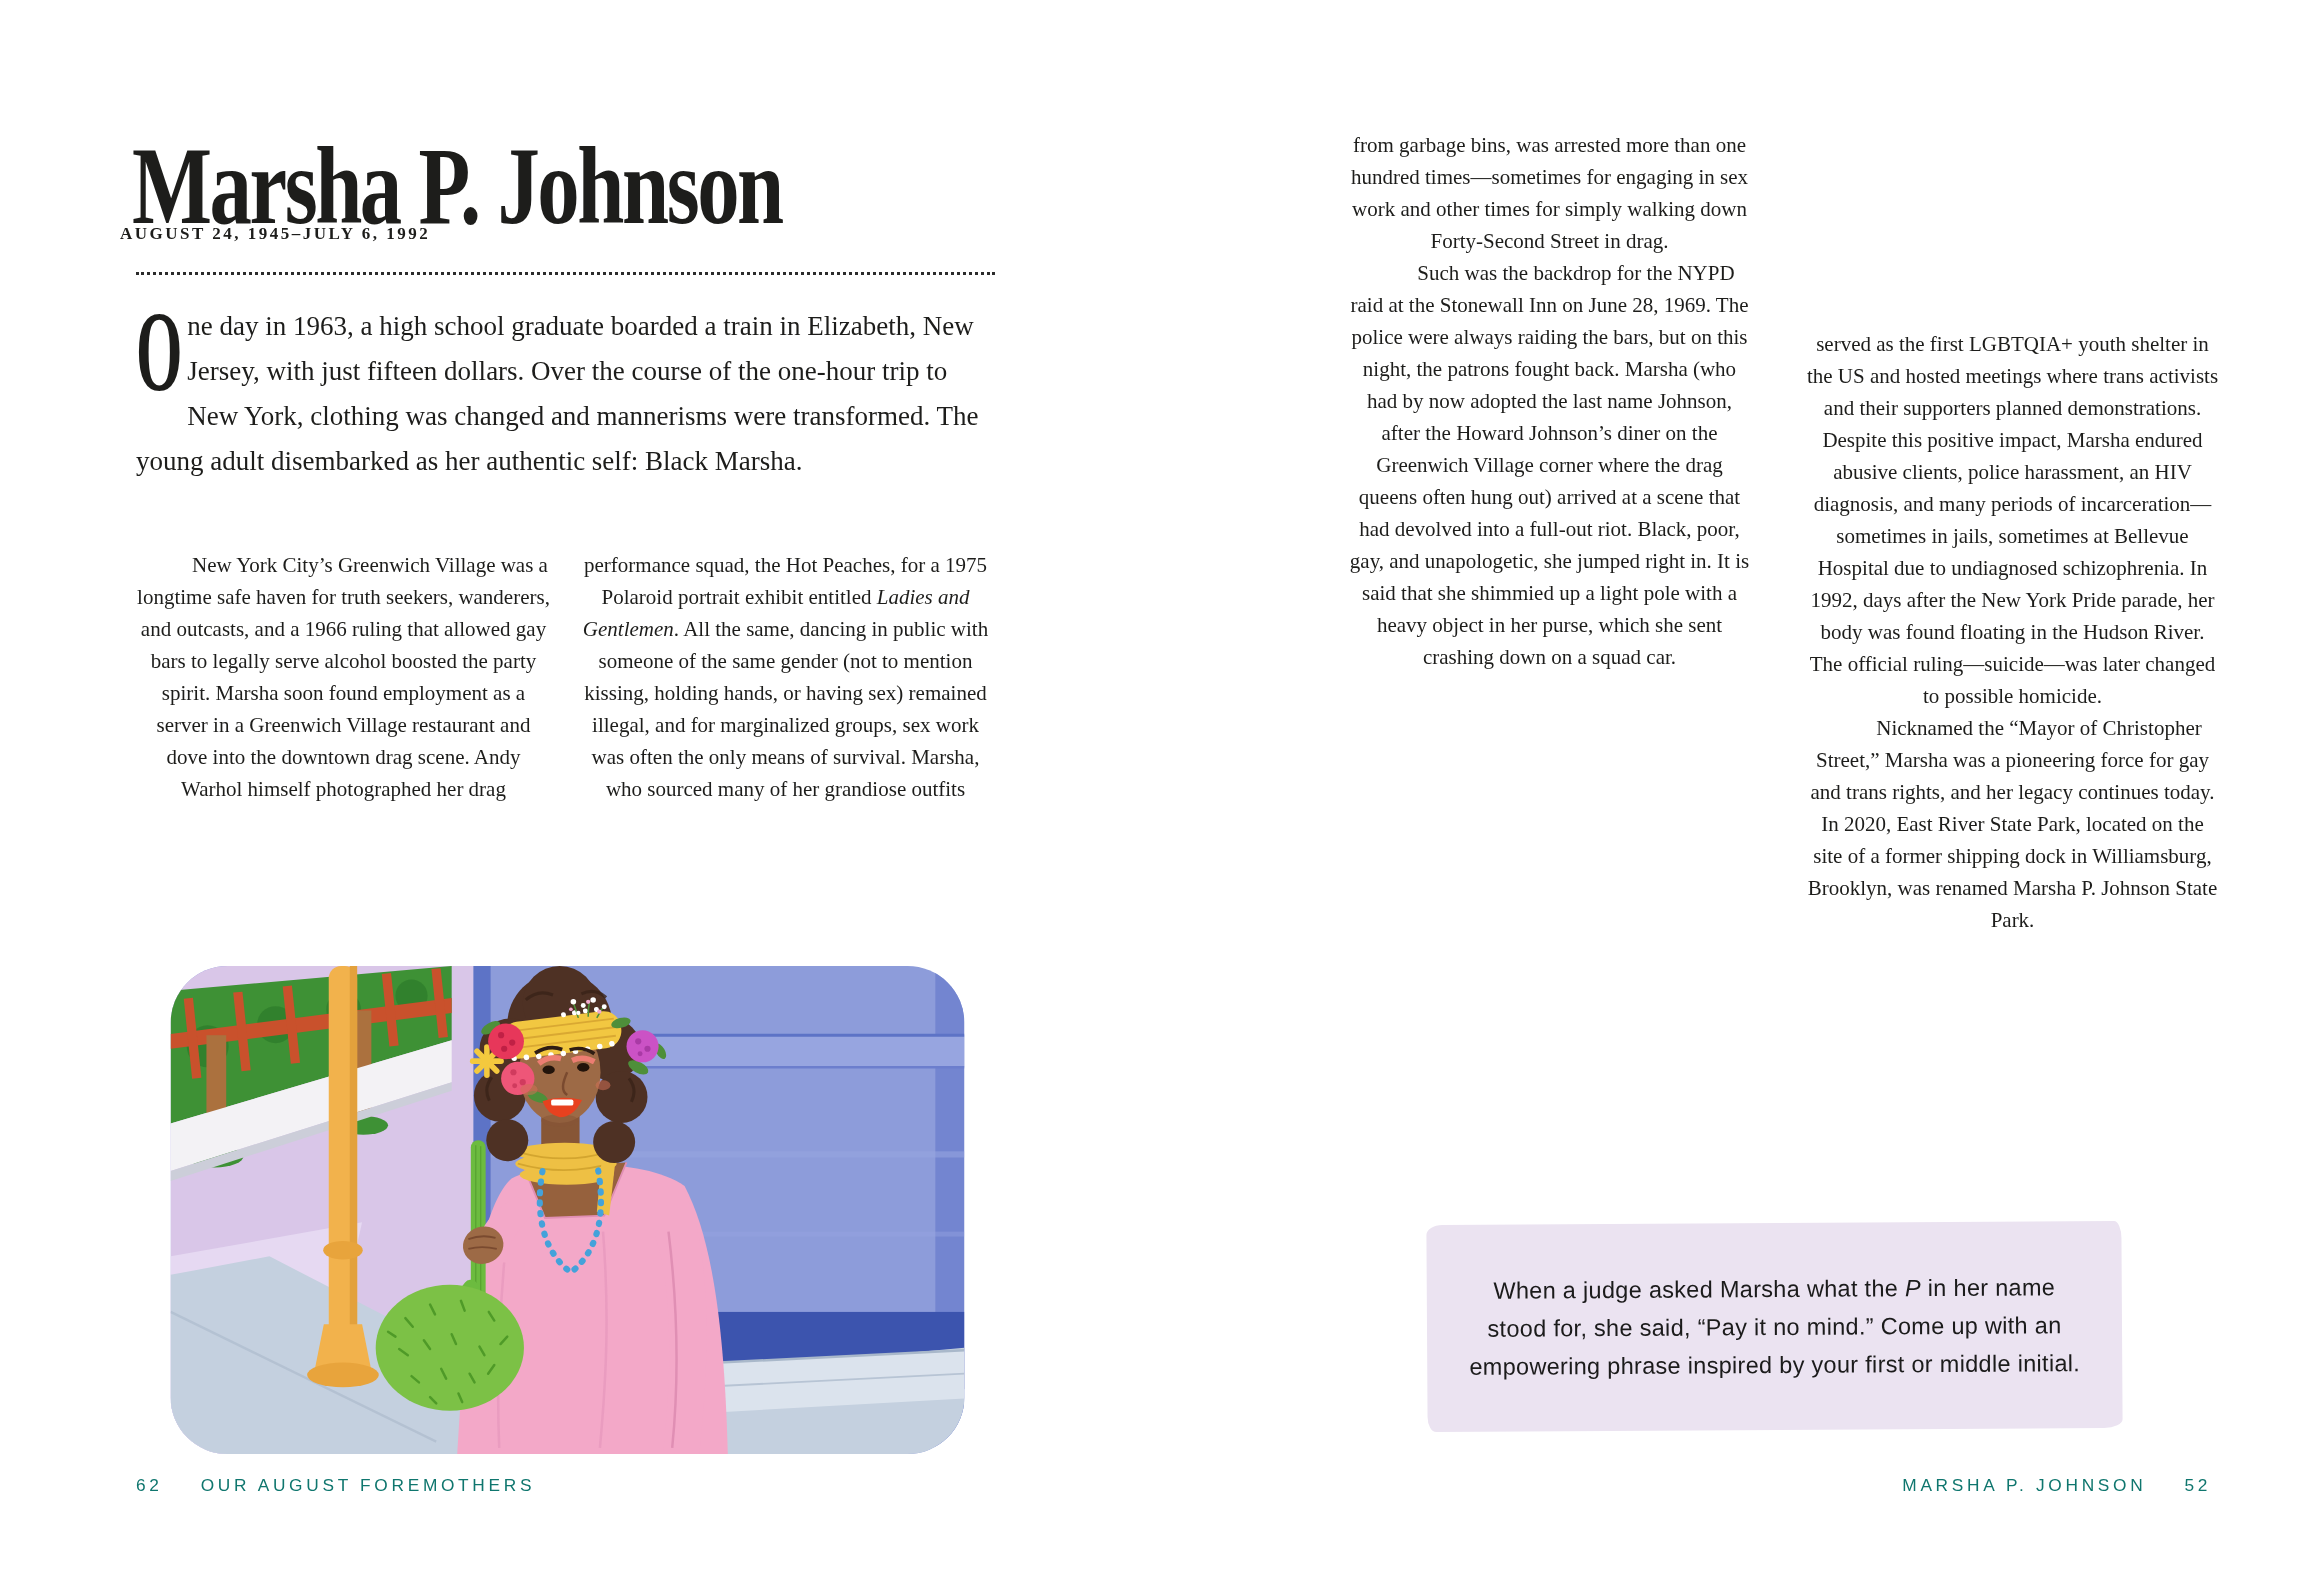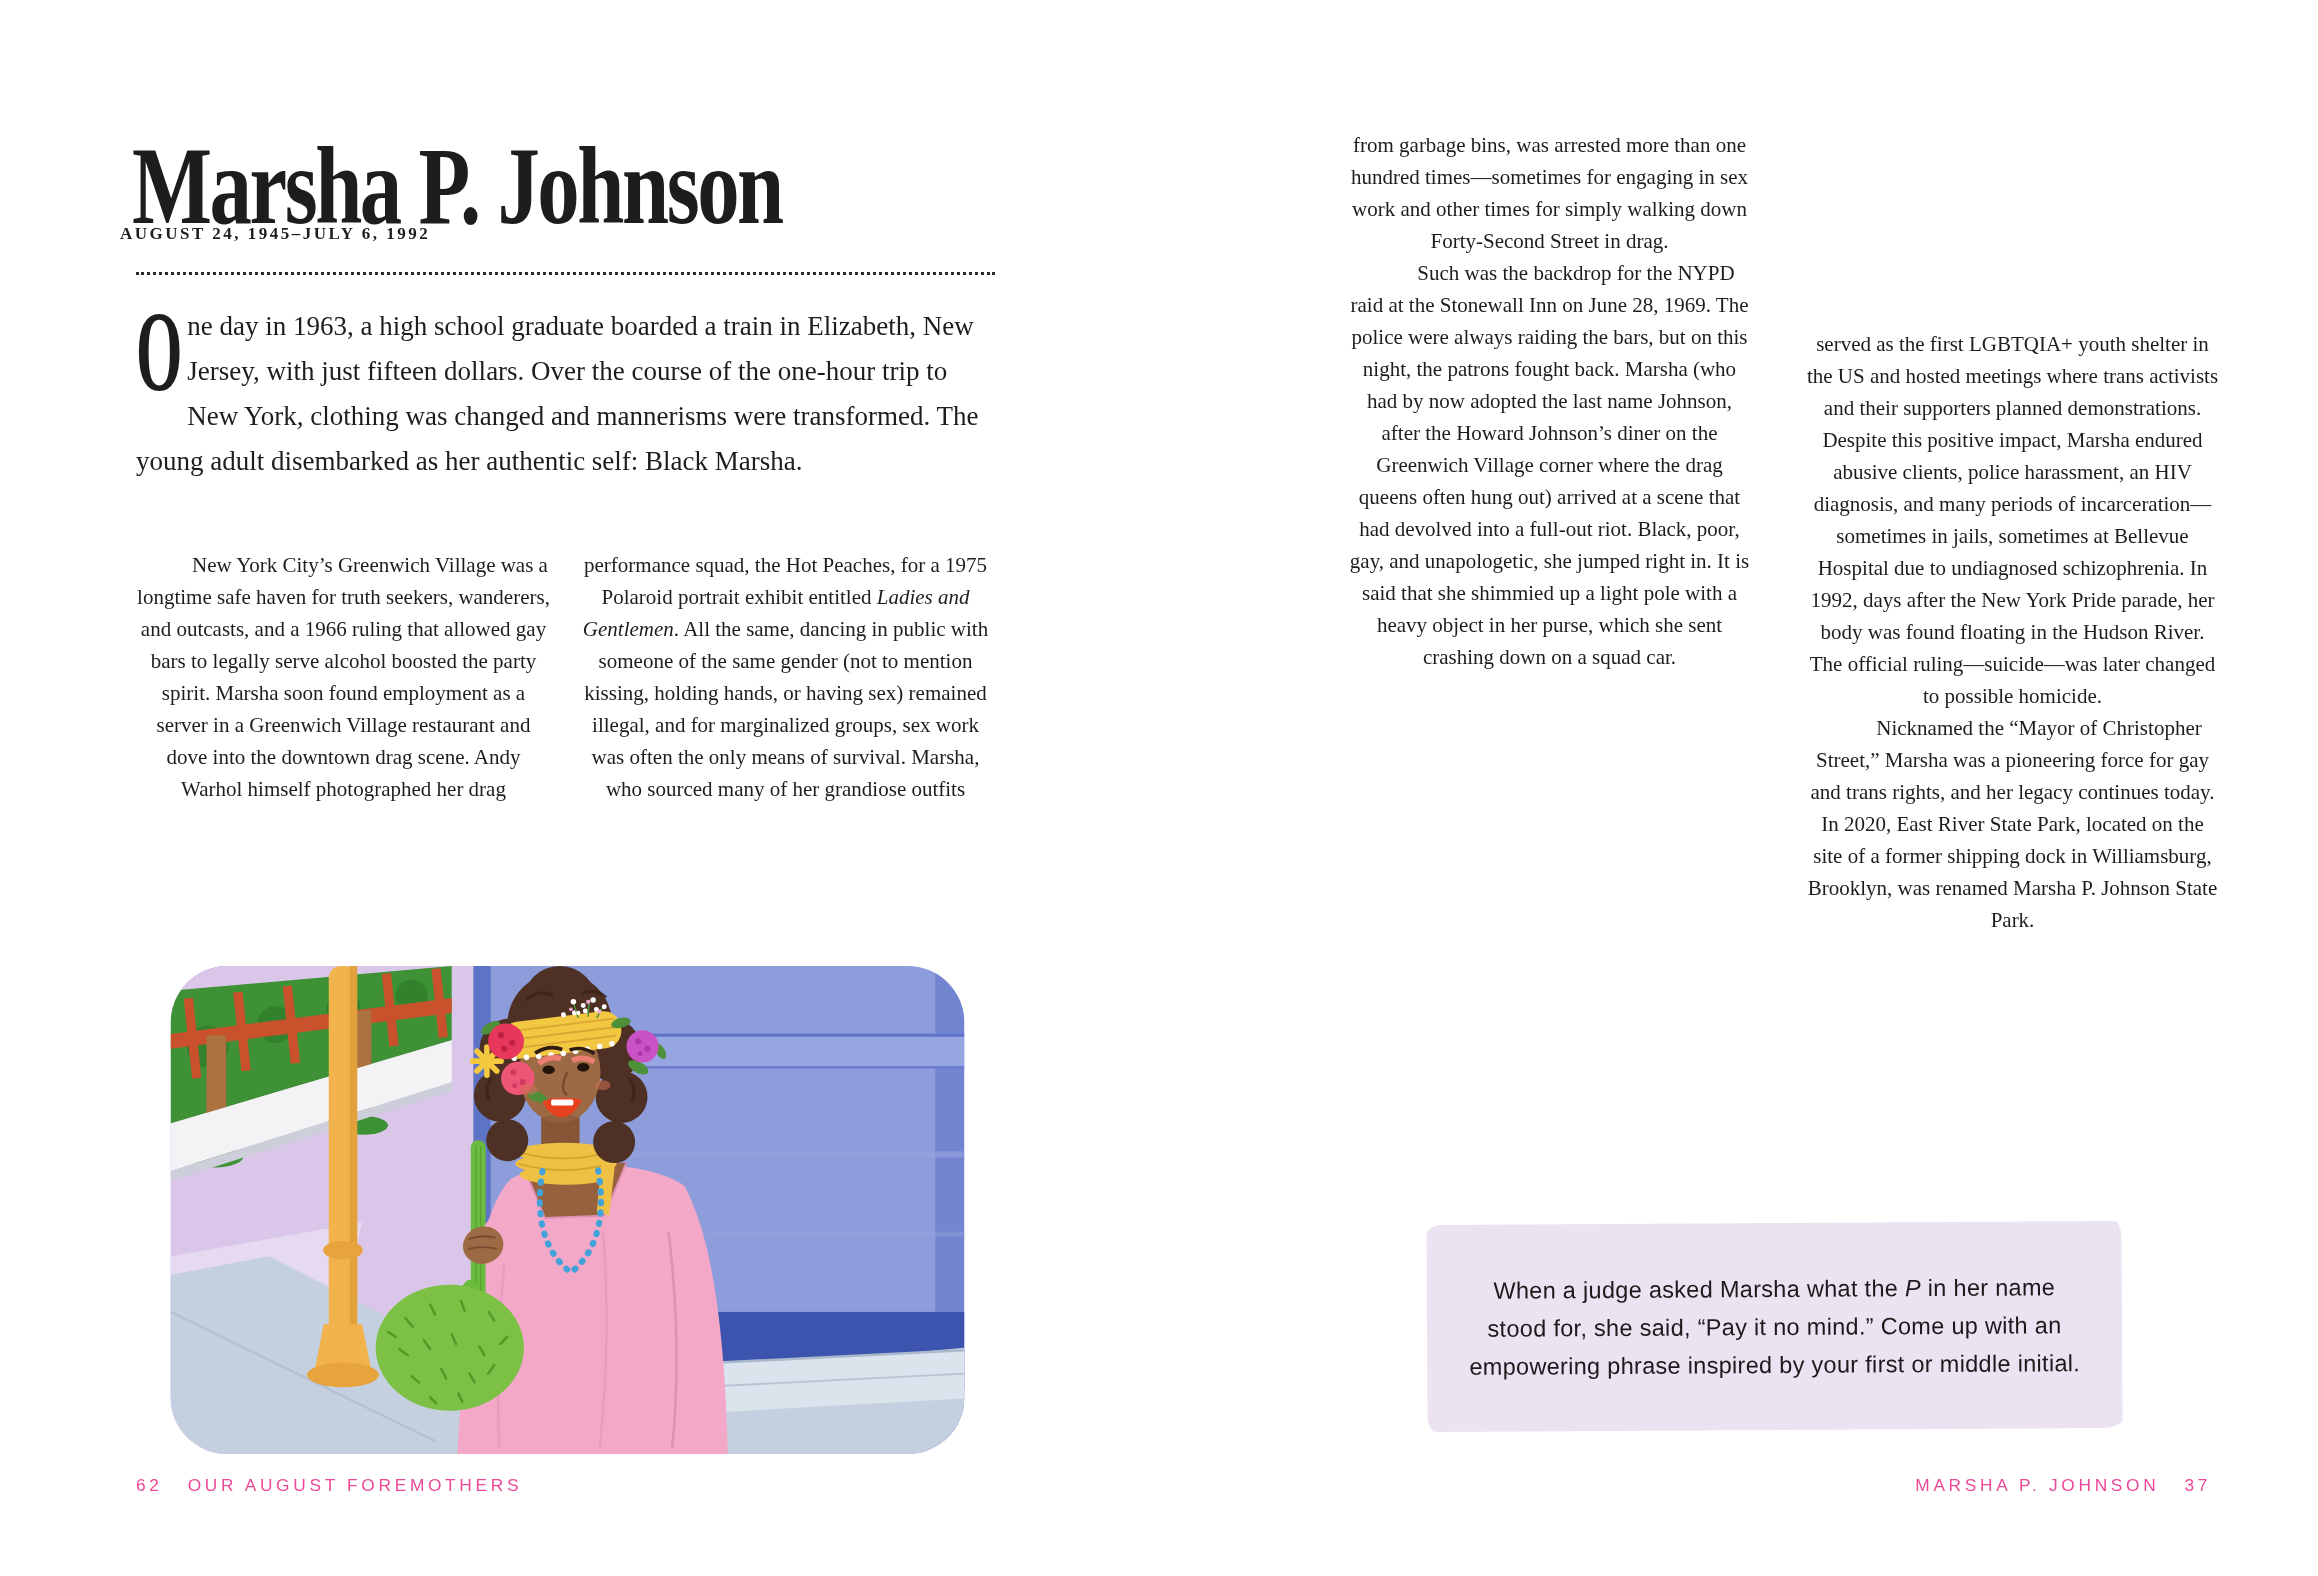--- a/index.html
+++ b/index.html
@@ -16,21 +16,21 @@
   .dropcap{float:left;width:45px;height:90px;font-weight:700;font-size:115px;line-height:87px;
         transform:scaleX(.52);transform-origin:left top;margin:3.7px 6.2px 0 0;}
   .col{font-size:21px;line-height:32px;text-align:center;}
   .col p{margin:0;}
   .col p.indent{text-indent:53px;}
   .lp-col1{left:136px;top:549px;width:415px;}
   .lp-col2{left:574px;top:549px;width:423px;}
   .ital{font-style:italic;}
   
   .footer{top:1475px;font-family:"Liberation Sans",sans-serif;font-size:17.3px;letter-spacing:3.7px;
-        color:#ec4899;display:flex;gap:25px;white-space:nowrap;}
+        color:#0f766e;display:flex;gap:38px;white-space:nowrap;}
   .footer-left{left:136px;}
   .footer-right{left:1348px;width:863px;justify-content:flex-end;}
   
   .rp-col1{left:1348px;top:129px;width:403px;}
   .rp-col2{left:1781px;top:328px;width:413px;margin-left:25px;}
   .quote-box{left:1779px;top:143px;width:433px;}
   .quote-rule{height:0;border-top:2.5px solid #a1519e;}
   .quote-text{margin:12.4px 0 0 0;color:#a1519e;font-family:"Liberation Sans",sans-serif;
         font-weight:700;font-size:30px;line-height:35px;white-space:nowrap;}
   .quote-attr{margin:17.3px 0 13.6px 0;color:#a1519e;font-family:"Liberation Sans",sans-serif;
@@ -279,17 +279,17 @@
     <p>served as the first LGBTQIA+ youth shelter in the US and hosted meetings where trans activists and their supporters planned demonstrations. Despite this positive impact, Marsha endured abusive clients, police harassment, an HIV diagnosis, and many periods of incarceration—sometimes in jails, sometimes at Bellevue Hospital due to undiagnosed schizophrenia. In 1992, days after the New York Pride parade, her body was found floating in the Hudson River. The official ruling—suicide—was later changed to possible homicide.</p>
     <p class="indent">Nicknamed the “Mayor of Christopher Street,” Marsha was a pioneering force for gay and trans rights, and her legacy continues today. In 2020, East River State Park, located on the site of a former shipping dock in Williamsburg, Brooklyn, was renamed Marsha P. Johnson State Park.</p>
   </div>
 
   <div class="abs callout">
     <p><span>When a judge asked Marsha what the </span><span class="ital">P</span><span> in her name stood for, she said, “Pay it no mind.” Come up with an empowering phrase inspired by your first or middle initial.</span></p>
   </div>
 
   <div class="abs footer footer-right">
     <span>MARSHA P. JOHNSON</span>
-    <span>37</span>
+    <span>52</span>
   </div>
 
 </div>
 
 
 </body></html>

